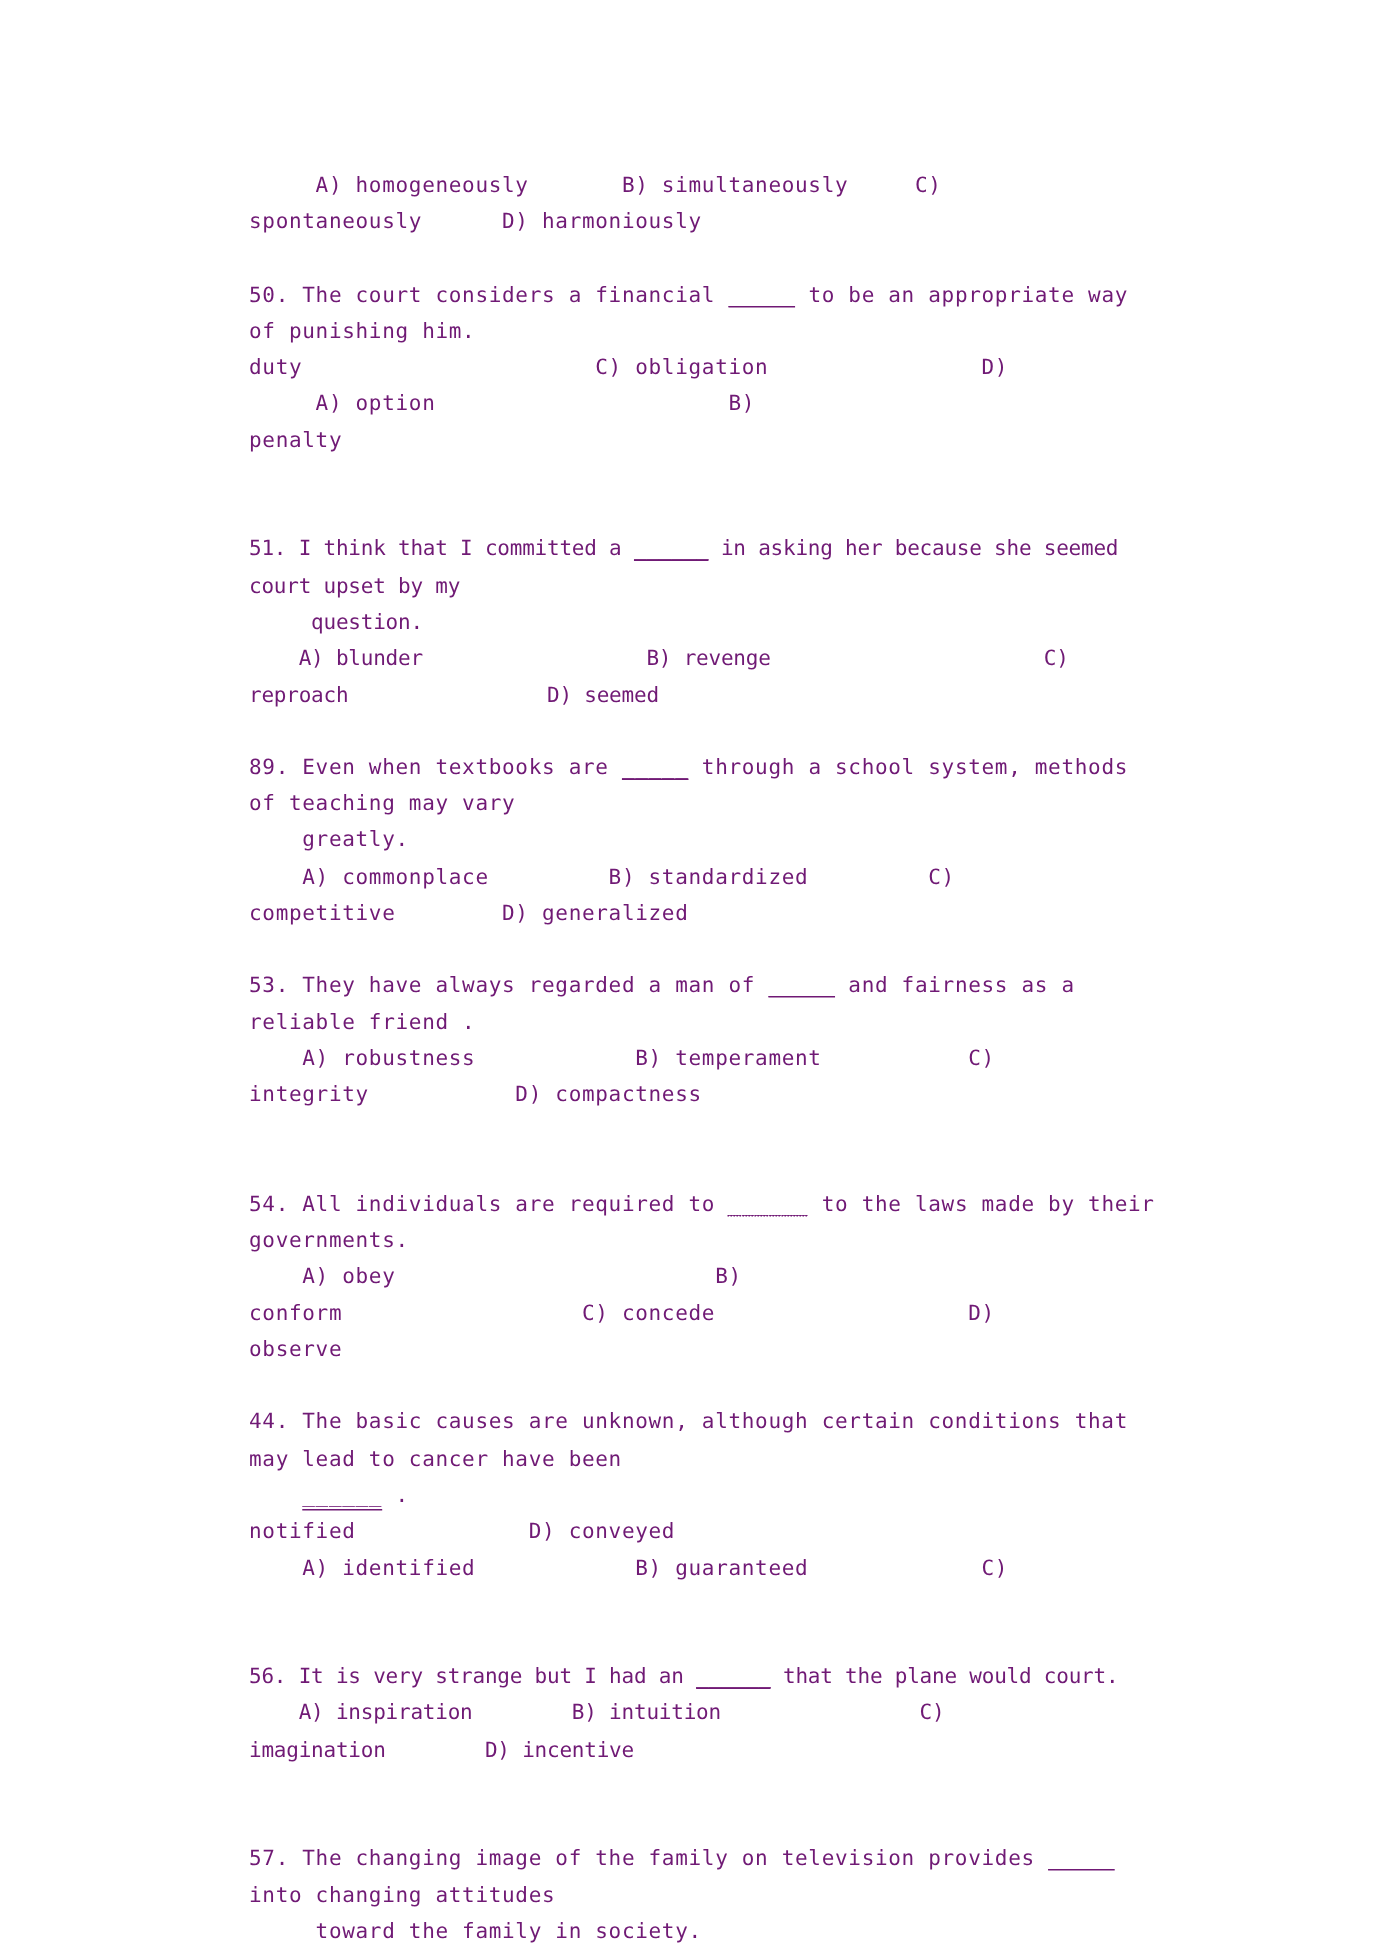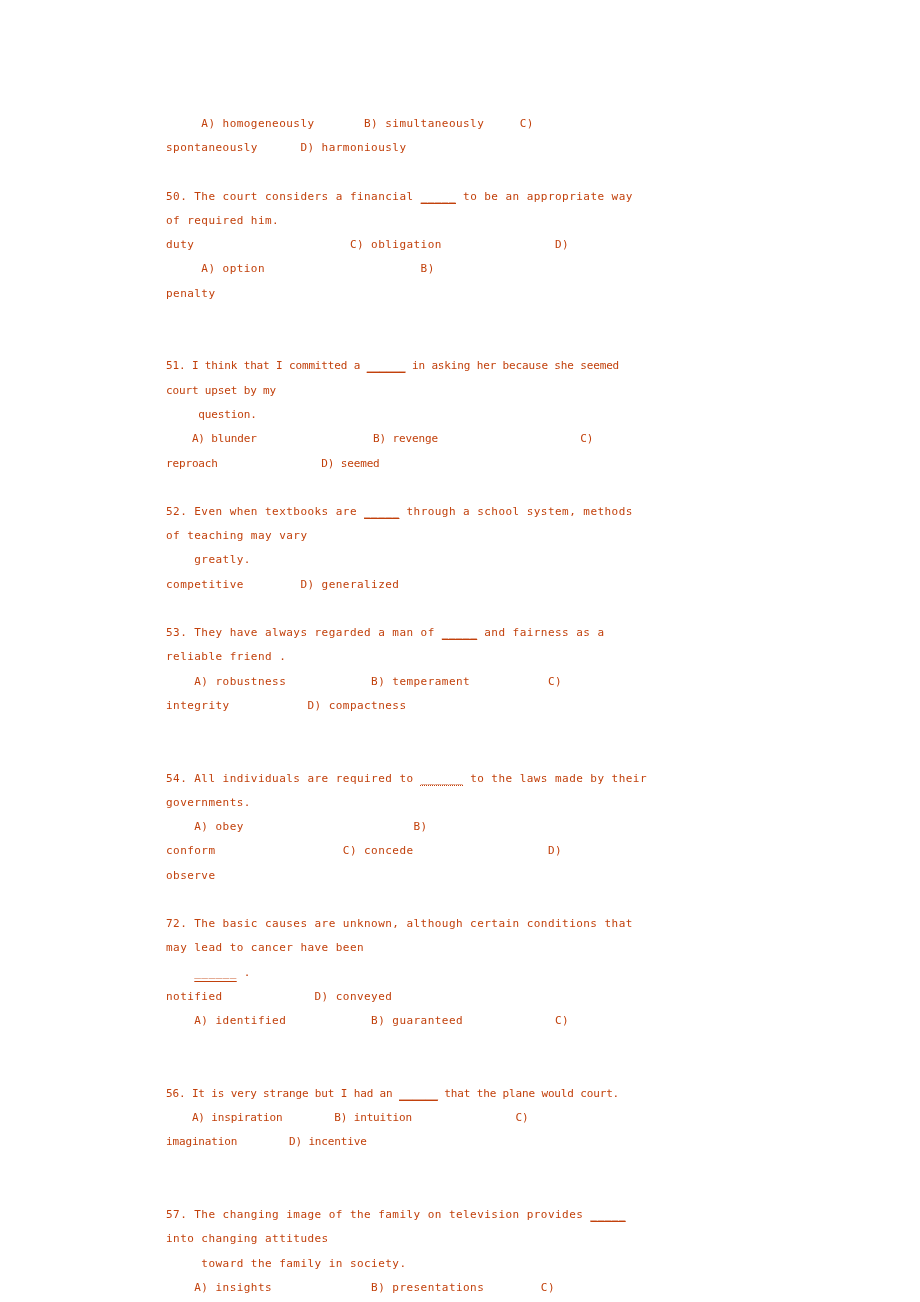--- a/index.html
+++ b/index.html
@@ -33,23 +33,23 @@
     top: 112px;
     width: 608px;
   }
 
   .qblock {
     margin: 0 0 24px 0;
   }
   .qblock:last-child { margin-bottom: 0; }
 
   .line {
-    font-size: 11px;
+    font-size: 14px;
     line-height: 24.3px;
-    color: #c2410c;
+    color: #701a75;
     white-space: pre;
     letter-spacing: 0.45px;
     font-weight: 400;
     height: 24.3px;
     -webkit-font-smoothing: antialiased;
   }
 
   
   .line.tight {
     letter-spacing: -0.15px;
@@ -77,55 +77,56 @@
 <body>
 
 <div class="page">
   <div class="content" id="content-root">
       <div class="qblock">
         <div class="line">     A) homogeneously       B) simultaneously     C)</div>
         <div class="line">spontaneously      D) harmoniously</div>
       </div>
       <div class="qblock">
         <div class="line"><span>50. The court considers a financial </span><span class="blank">_____</span><span> to be an appropriate way</span></div>
-        <div class="line">of required him.</div>
+        <div class="line">of punishing him.</div>
         <div class="line">duty                      C) obligation                D)</div>
         <div class="line">     A) option                      B)</div>
         <div class="line">penalty</div>
       </div>
       <div class="spacer"></div>
       <div class="qblock">
         <div class="line tight"><span>51. I think that I committed a </span><span class="blank">______</span><span> in asking her because she seemed</span></div>
         <div class="line tight">court upset by my</div>
         <div class="line tight">     question.</div>
         <div class="line tight">    A) blunder                  B) revenge                      C)</div>
         <div class="line tight">reproach                D) seemed</div>
       </div>
       <div class="qblock">
-        <div class="line"><span>52. Even when textbooks are </span><span class="blank">_____</span><span> through a school system, methods</span></div>
+        <div class="line"><span>89. Even when textbooks are </span><span class="blank">_____</span><span> through a school system, methods</span></div>
         <div class="line">of teaching may vary</div>
         <div class="line">    greatly.</div>
+        <div class="line">    A) commonplace         B) standardized         C)</div>
         <div class="line">competitive        D) generalized</div>
       </div>
       <div class="qblock">
         <div class="line"><span>53. They have always regarded a man of </span><span class="blank">_____</span><span> and fairness as a</span></div>
         <div class="line">reliable friend .</div>
         <div class="line">    A) robustness            B) temperament           C)</div>
         <div class="line">integrity           D) compactness</div>
       </div>
       <div class="spacer"></div>
       <div class="qblock">
         <div class="line"><span>54. All individuals are required to </span><span class="blank faint">______</span><span> to the laws made by their</span></div>
         <div class="line">governments.</div>
         <div class="line">    A) obey                        B)</div>
         <div class="line">conform                  C) concede                   D)</div>
         <div class="line">observe</div>
       </div>
       <div class="qblock">
-        <div class="line">72. The basic causes are unknown, although certain conditions that</div>
+        <div class="line">44. The basic causes are unknown, although certain conditions that</div>
         <div class="line">may lead to cancer have been</div>
         <div class="line"><span>    </span><span class="blank raised">______</span><span> .</span></div>
         <div class="line">notified             D) conveyed</div>
         <div class="line">    A) identified            B) guaranteed             C)</div>
       </div>
       <div class="spacer"></div>
       <div class="qblock">
         <div class="line tight"><span>56. It is very strange but I had an </span><span class="blank">______</span><span> that the plane would court.</span></div>
         <div class="line tight">    A) inspiration        B) intuition                C)</div>
         <div class="line tight">imagination        D) incentive</div>

